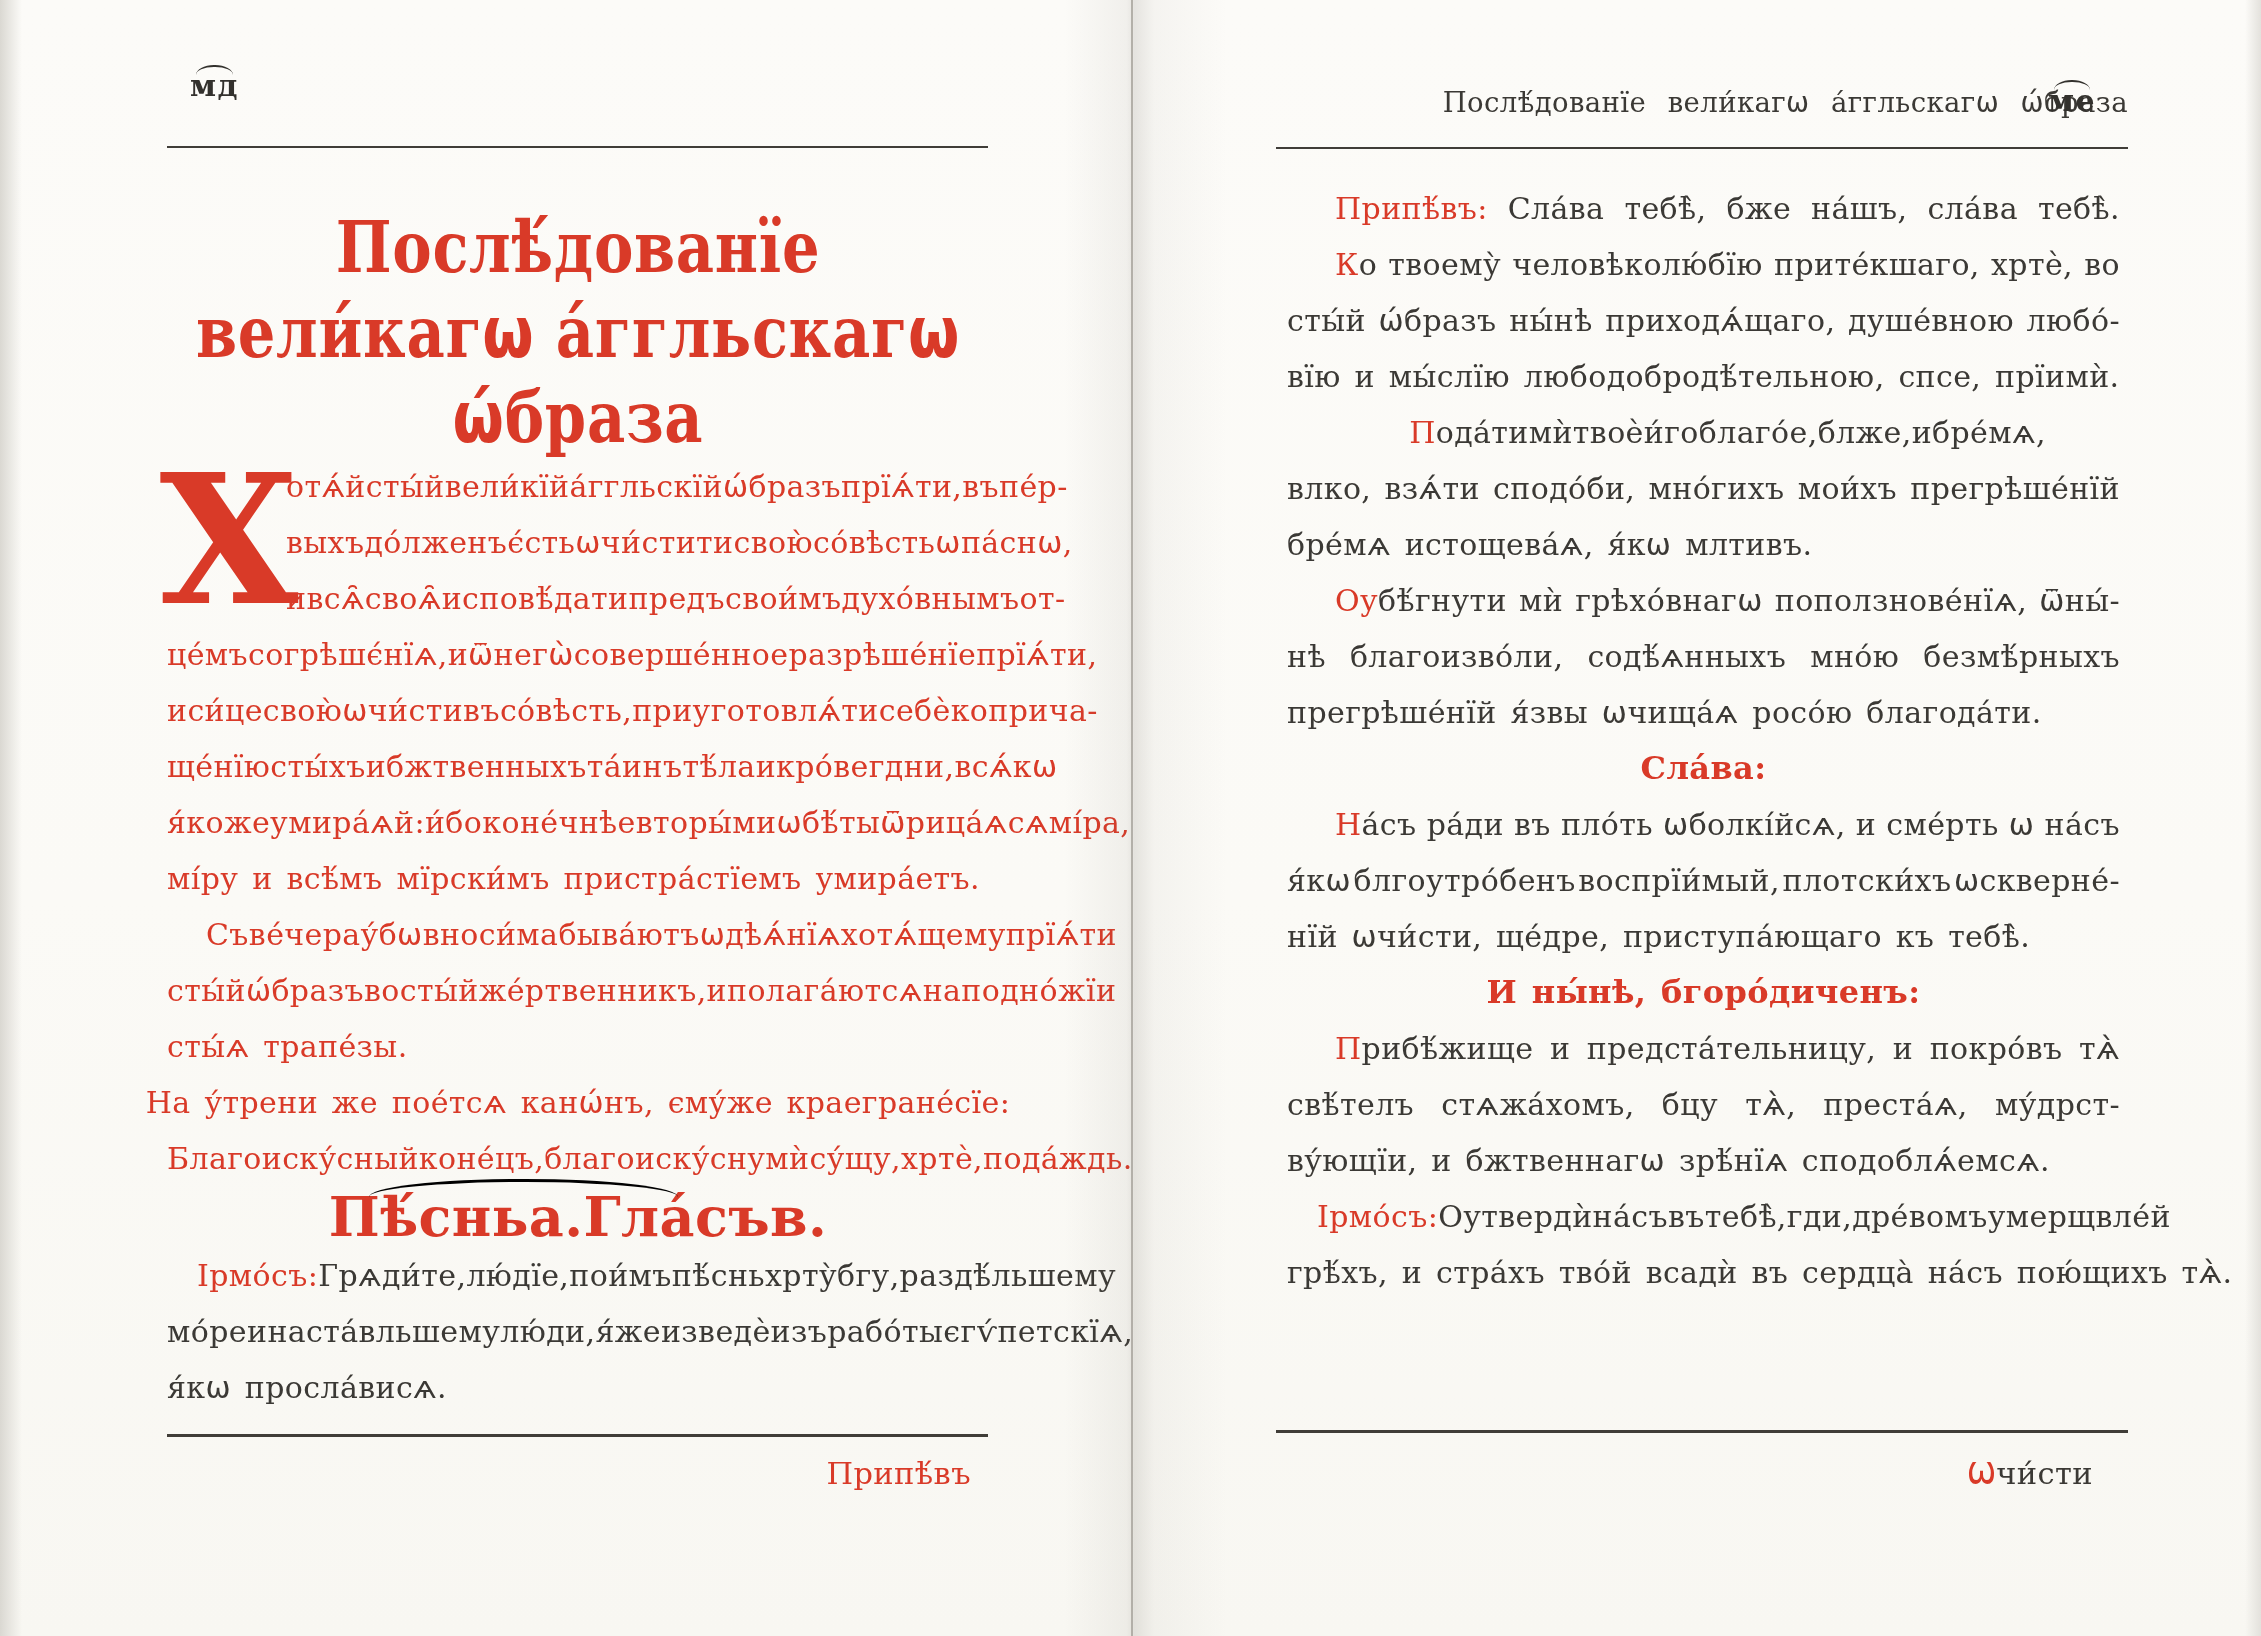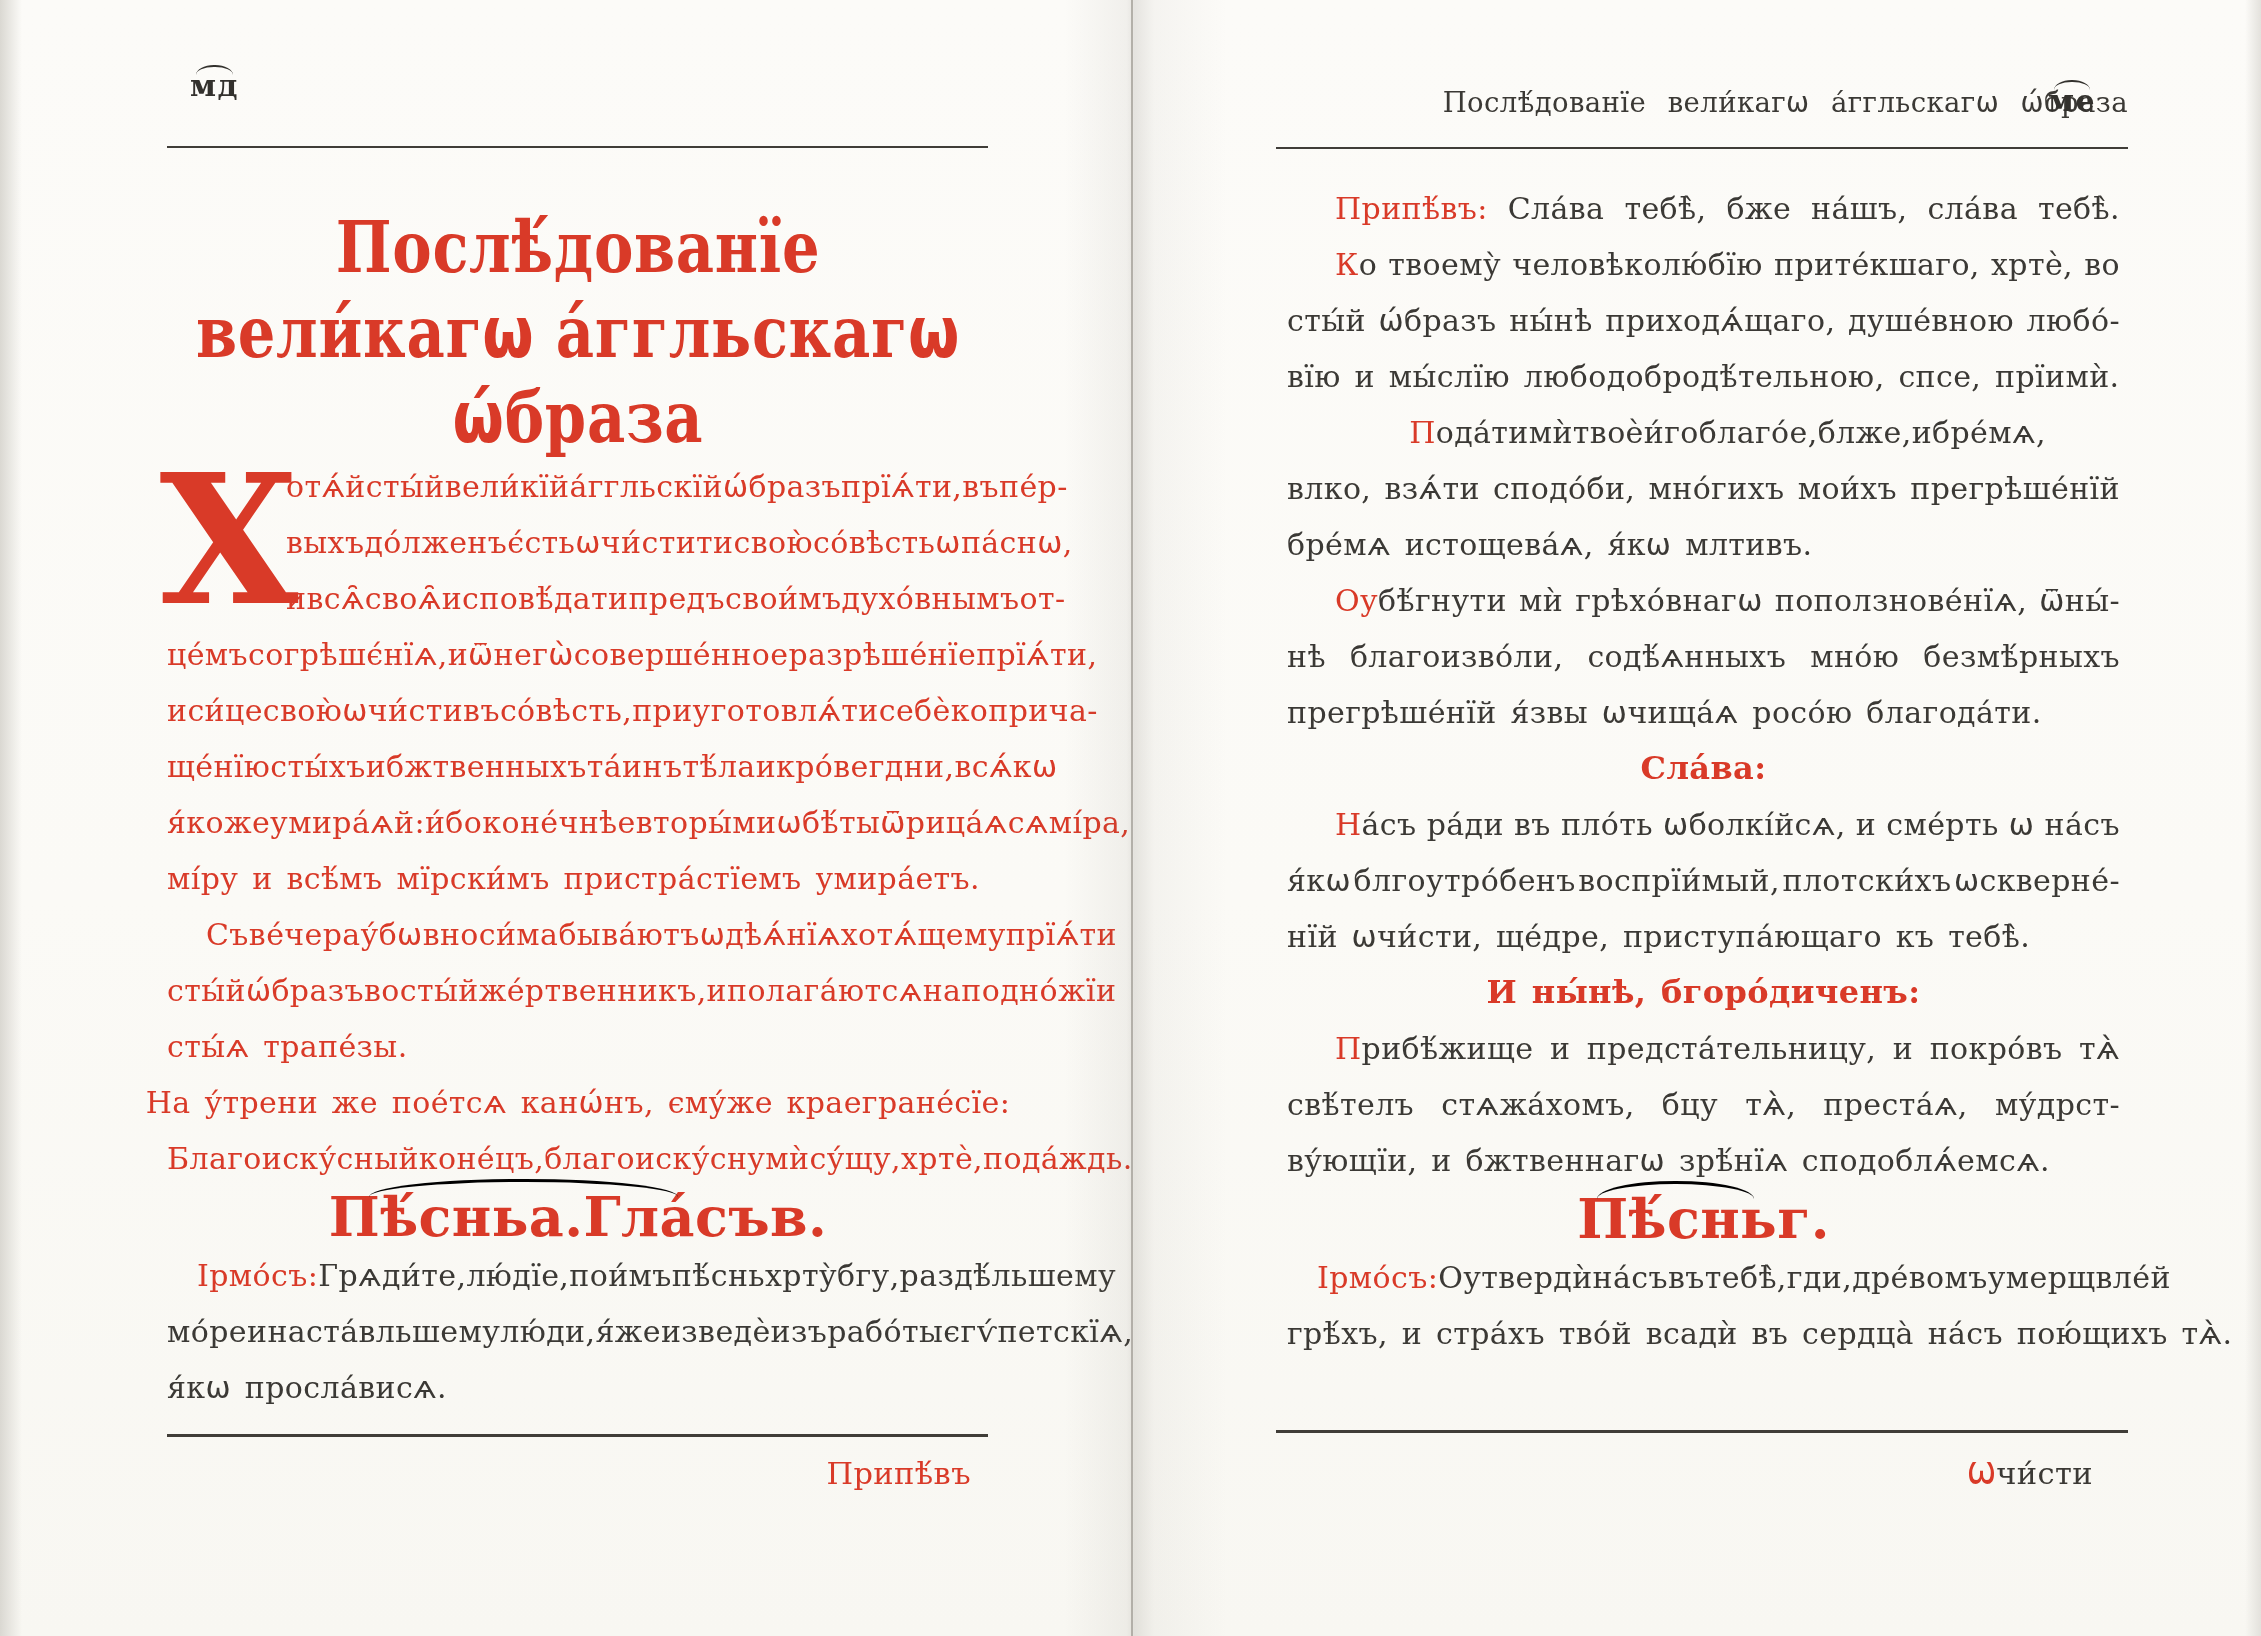--- a/index.html
+++ b/index.html
@@ -398,25 +398,20 @@
             <span class="word ink">му́дрст-</span>
           </div>
           <div class="line l">
             <span class="word ink">ву́ющїи,</span>
             <span class="word ink">и</span>
             <span class="word ink">бжтвеннагѡ</span>
             <span class="word ink">зрѣ́нїѧ</span>
             <span class="word ink">сподоблѧ́емсѧ.</span>
           </div>
         </div>
-        <div class="heading h-big">
-          <div class="line c">
-            <span class="word titlo"><span class="red">Пѣ́снь</span><span class="red">г.</span></span>
-          </div>
-        </div>
         <div class="para">
           <div class="line j" style="padding-left: 30px;">
             <span class="word red">Ірмо́съ:</span>
             <span class="word ink">Оутвердѝ</span>
             <span class="word ink">на́съ</span>
             <span class="word ink">въ</span>
             <span class="word ink">тебѣ̀,</span>
             <span class="word ink">гди,</span>
             <span class="word ink">дре́вомъ</span>
             <span class="word ink">умерщвле́й</span>

